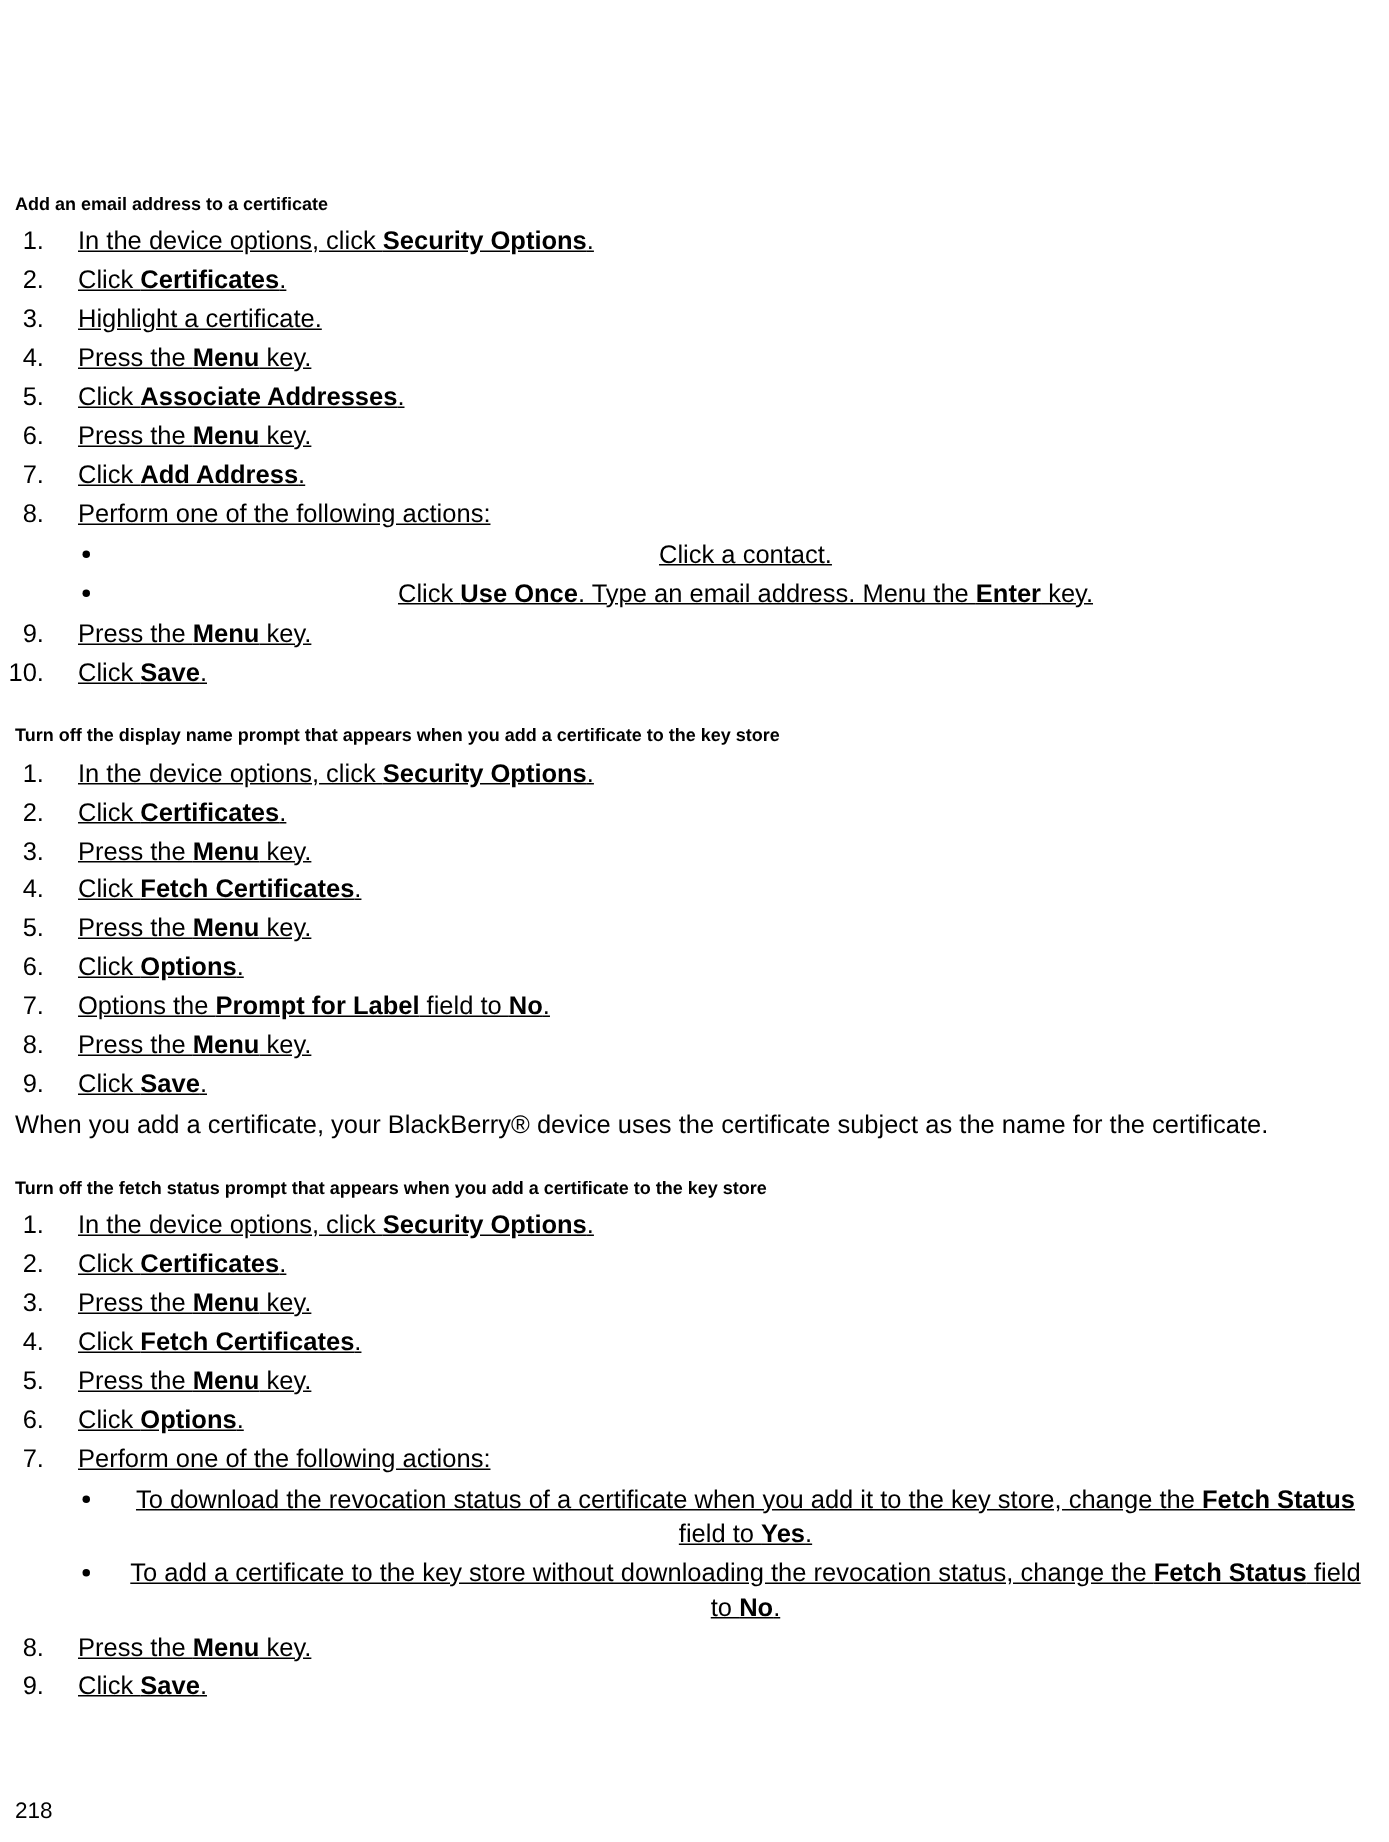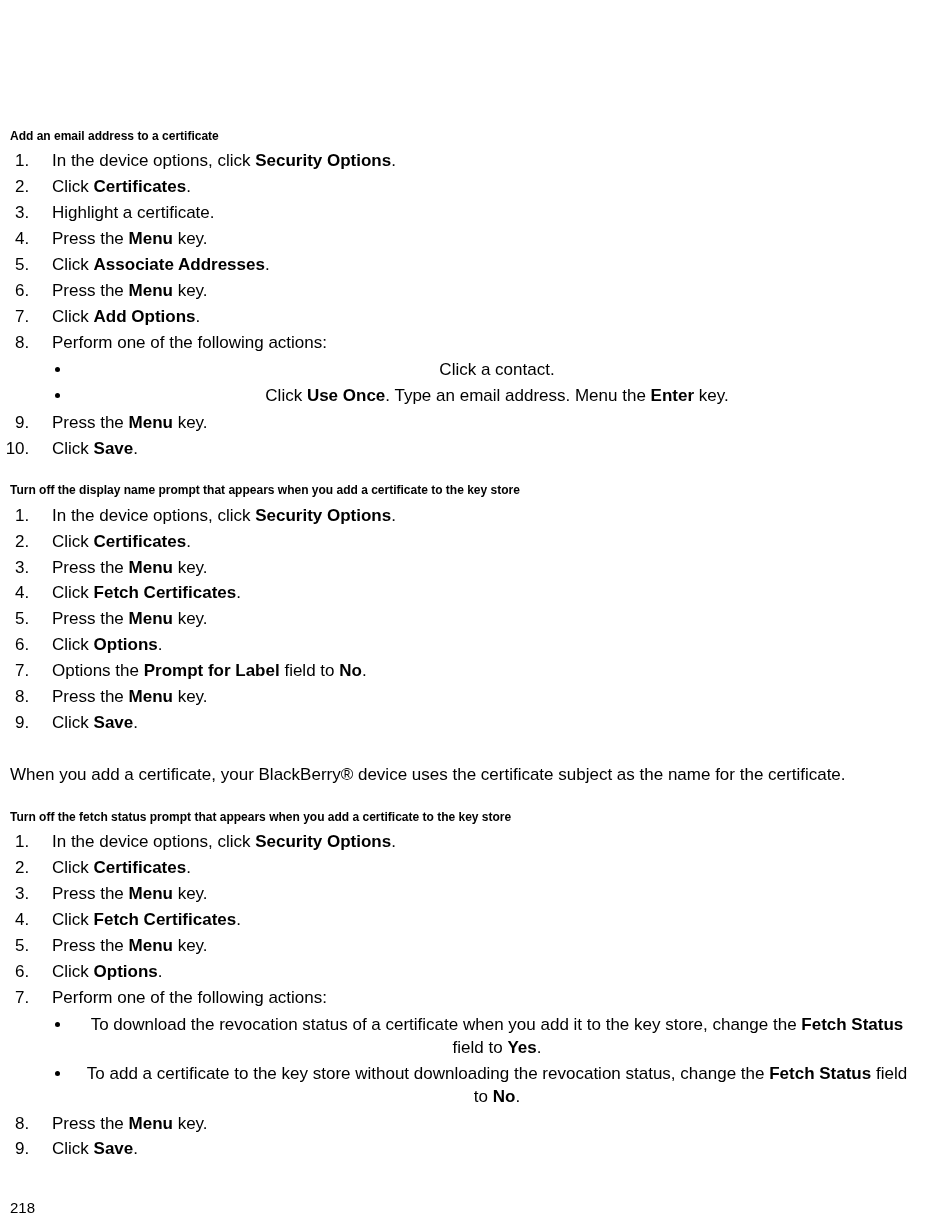--- a/index.html
+++ b/index.html
@@ -30,33 +30,34 @@
       margin: 22px 0 6px 0;
     }
     ol.steps {
       list-style: decimal;
       margin: 4px 0 0 24px;
       padding: 0;
     }
     ol.steps > li {
       margin-bottom: 3px;
       padding-left: 18px; 
+      text-decoration: underline;
     }
     ul.sub {
       list-style: disc;
       margin: 4px 0 4px 20px;
       padding: 0;
     }
     ul.sub > li {
       margin-bottom: 3px;
       padding-left: 6px;
       text-align: center;
     }
     .note {
-      margin-top: 29px;
+      margin-top: 4px;
     }
     .page-number {
       position: absolute;
       bottom: 10px;
       left: 10px;
       font-size: 15px;
       text-align: right;
     }
     .b { font-weight: bold; }
   </style>
@@ -80,21 +81,21 @@
       <li>
         <span>Press the </span><span class="b">Menu</span><span> key.</span>
       </li>
       <li>
         <span>Click </span><span class="b">Associate Addresses</span><span>.</span>
       </li>
       <li>
         <span>Press the </span><span class="b">Menu</span><span> key.</span>
       </li>
       <li>
-        <span>Click </span><span class="b">Add Options</span><span>.</span>
+        <span>Click </span><span class="b">Add Address</span><span>.</span>
       </li>
       <li>
         <span>Perform one of the following actions:</span>
         <ul class="sub">
           <li>Click a contact.</li>
           <li>
             <span>Click </span><span class="b">Use Once</span><span>. Type an email address. Menu the </span><span class="b">Enter</span><span> key.</span>
           </li>
         </ul>
       </li>

